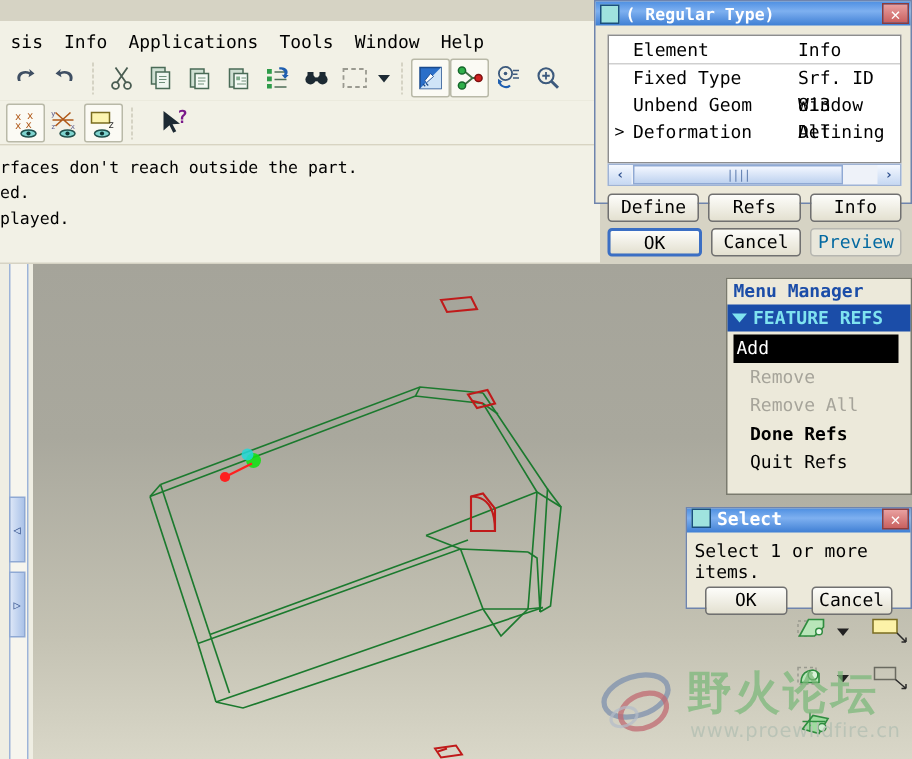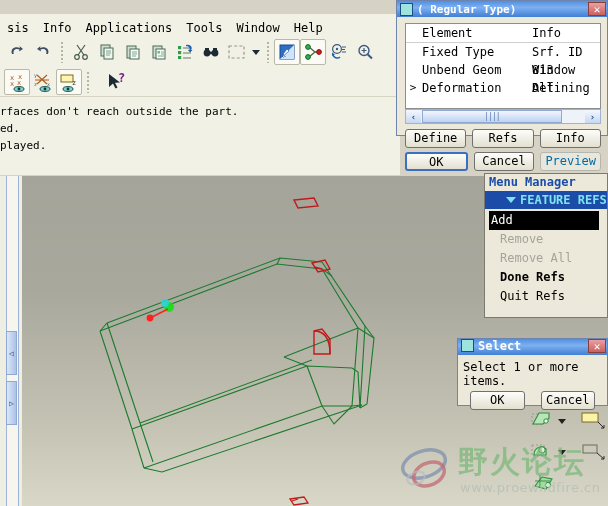--- a/index.html
+++ b/index.html
@@ -144,30 +144,30 @@
     background:linear-gradient(to bottom,#fdfdfa,#e3e0d0);
     border:1px solid #707070;border-radius:3px;box-sizing:border-box;
     font-size:12px;font-family:"DejaVu Sans Mono","Liberation Mono",monospace;
     color:#000;
   }
   .dbtn.default{border:2px solid #3b6fc4;}
   .dbtn.disabled{color:#0369a1;border-color:#b6b6b0;background:#e9e7db;}
 
   
   #menu-manager{
-    left:484px;top:173px;width:124px;height:145px;
+    left:484px;top:185px;width:124px;height:145px;
     background:#ece9da;border:1px solid #7a7a6e;box-sizing:border-box;
   }
   #mm-title{
     height:17px;line-height:17px;color:#1b4da8;font-weight:bold;font-size:12px;
     padding-left:4px;background:#ece9da;
   }
   #mm-header{
     height:18px;line-height:18px;background:#1b4da8;color:#7fe3f0;
-    font-weight:bold;font-size:12px;display:flex;align-items:center;padding-left:21px;
+    font-weight:bold;font-size:12px;display:flex;align-items:center;padding-left:3px;
   }
   .mm-caret{
     width:0;height:0;border-left:5px solid transparent;border-right:5px solid transparent;
     border-top:6px solid #7fe3f0;margin-right:4px;flex:none;
   }
   #mm-items{padding-left:6px;padding-top:2px;}
   .mm-item{height:19px;line-height:19px;font-size:12px;color:#000;padding-left:9px;}
   .mm-item.selected{background:#000;color:#fff;margin-left:-2px;padding-left:2px;width:108px;}
   .mm-item.disabled{color:#a6a49a;}
   .mm-item.bold{font-weight:bold;}

